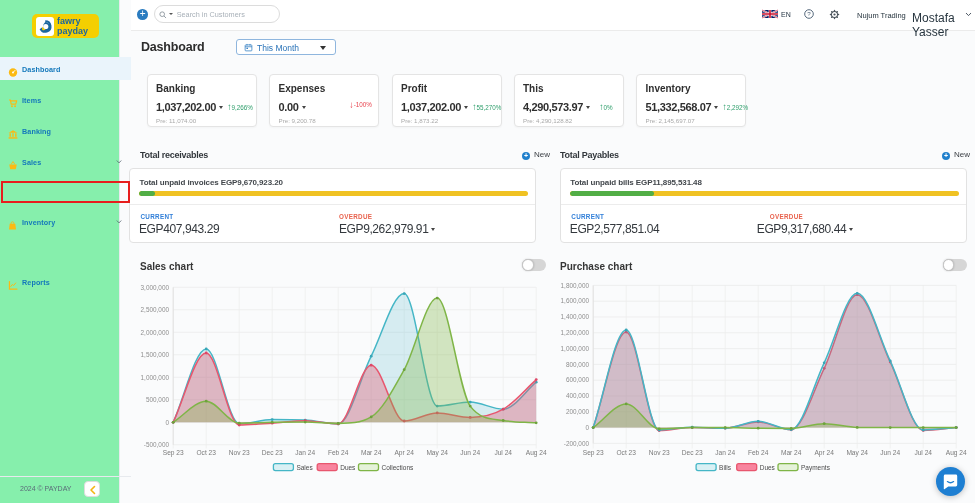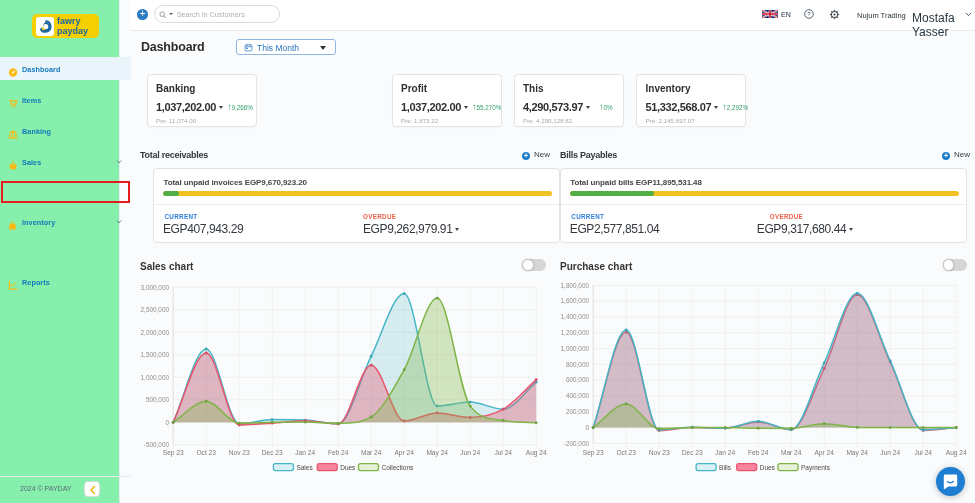--- a/index.html
+++ b/index.html
@@ -177,50 +177,59 @@
       </svg>
     <div class="abs" style="left:20px;top:3.2px;font-size:8.5px;color:#2a73b8;font-weight:400;">This Month</div>
     <div class="abs" style="left:83px;top:6px;width:0;height:0;border-left:3.2px solid transparent;border-right:3.2px solid transparent;border-top:4px solid #333;"></div>
   </div>
 
   <div class="kcard" style="left:146.5px;">
       <div class="ktitle">Banking</div>
       <div class="kval">1,037,202.00<span class="kcaret"></span><span style="font-weight:400;color:#2e9e6b;font-size:9.5px;margin-left:4px;line-height:1;">↑</span><span style="color:#2e9e6b;font-size:6.3px;font-weight:400;letter-spacing:0;">9,266%</span></div>
       <div class="kpre">Pre: 11,074.00</div>
     </div>
+<div class="kcard" style="left:269.0px;">
+      <div class="ktitle">Expenses</div>
+      <div class="kval">0.00<span class="kcaret"></span></div>
+      <div style="position:absolute;left:75px;top:25px;display:flex;align-items:center;">
+        <span style="font-weight:400;color:#e8434e;font-size:9.5px;margin-left:4px;line-height:1;">↓</span>
+        <span style="color:#e8434e;font-size:6.3px;font-weight:400;letter-spacing:0;">-100%</span>
+      </div>
+      <div class="kpre">Pre: 9,200.78</div>
+    </div>
 <div class="kcard" style="left:391.5px;">
       <div class="ktitle">Profit</div>
       <div class="kval">1,037,202.00<span class="kcaret"></span><span style="font-weight:400;color:#2e9e6b;font-size:9.5px;margin-left:4px;line-height:1;">↑</span><span style="color:#2e9e6b;font-size:6.3px;font-weight:400;letter-spacing:0;">55,270%</span></div>
       <div class="kpre">Pre: 1,873.22</div>
     </div>
 <div class="kcard" style="left:513.5px;">
       <div class="ktitle">This</div>
       <div class="kval">4,290,573.97<span class="kcaret"></span><span style="font-weight:400;color:#2e9e6b;font-size:9.5px;margin-left:9px;line-height:1;">↑</span><span style="color:#2e9e6b;font-size:6.3px;font-weight:400;letter-spacing:0;">0%</span></div>
       <div class="kpre">Pre: 4,290,128.82</div>
     </div>
 <div class="kcard" style="left:636.0px;">
       <div class="ktitle">Inventory</div>
       <div class="kval">51,332,568.07<span class="kcaret"></span><span style="font-weight:400;color:#2e9e6b;font-size:9.5px;margin-left:4px;line-height:1;">↑</span><span style="color:#2e9e6b;font-size:6.3px;font-weight:400;letter-spacing:0;">2,292%</span></div>
       <div class="kpre">Pre: 2,145,697.07</div>
     </div>
 
   <div class="sect-title" style="left:140px;top:149.5px;">Total receivables</div>
   <div class="newbtn" style="left:522px;top:150px;"><span class="newc">+</span>New</div>
-  <div class="rcard" style="left:153px;">
+  <div class="rcard" style="left:129px;">
     <div class="rtitle">Total unpaid invoices EGP9,670,923.20</div>
     <div class="rbar">
         <div class="g" style="width:4.2%;"></div>
       </div>
     <div class="rdiv"></div>
     <div class="rlab" style="left:10.5px;color:#2f7ed8;">CURRENT</div>
     <div class="rval" style="left:9px;">EGP407,943.29</div>
     <div class="rlab" style="left:209px;color:#e8614c;">OVERDUE</div>
     <div class="rval" style="left:209px;">EGP9,262,979.91<span class="kcaret"></span></div>
   </div>
-  <div class="sect-title" style="left:560px;top:149.5px;">Bills Payables</div>
+  <div class="sect-title" style="left:560px;top:149.5px;">Total Payables</div>
   <div class="newbtn" style="left:942px;top:150px;"><span class="newc">+</span>New</div>
   <div class="rcard" style="left:559.8px;">
     <div class="rtitle">Total unpaid bills EGP11,895,531.48</div>
     <div class="rbar">
         <div class="g" style="width:21.7%;"></div>
       </div>
     <div class="rdiv"></div>
     <div class="rlab" style="left:10.5px;color:#2f7ed8;">CURRENT</div>
     <div class="rval" style="left:9px;">EGP2,577,851.04</div>
     <div class="rlab" style="left:209px;color:#e8614c;">OVERDUE</div>

